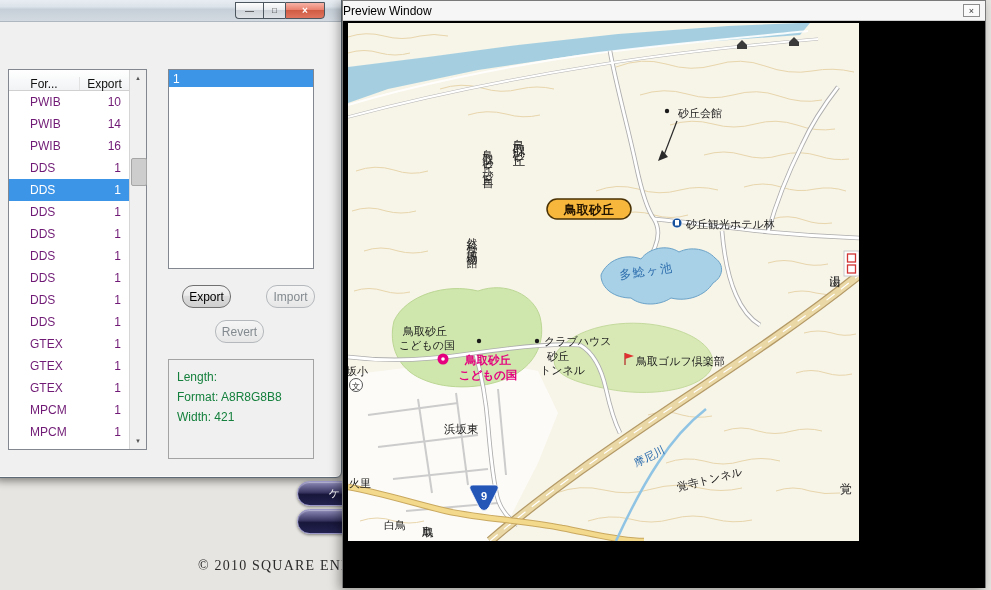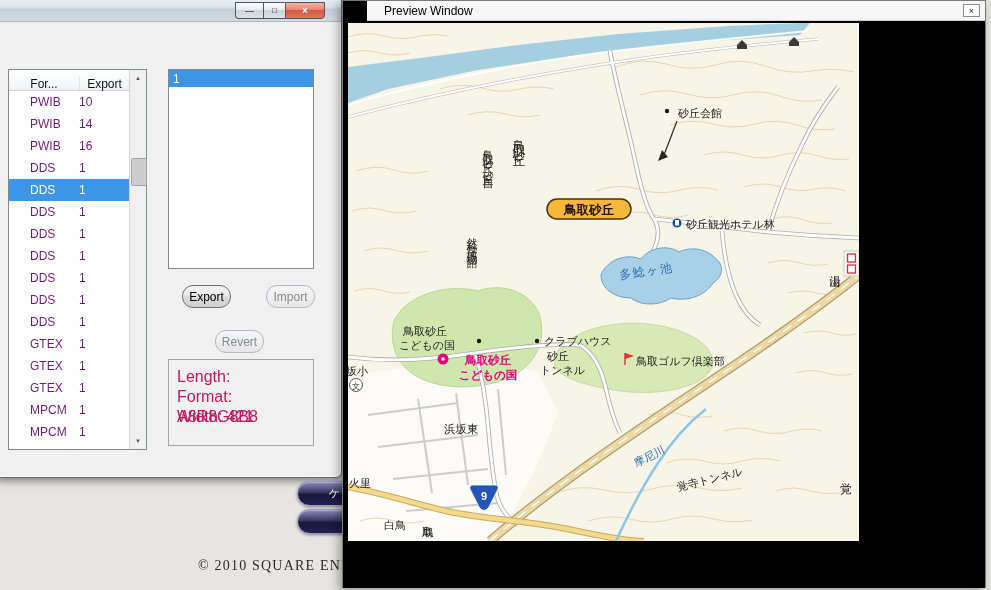--- a/index.html
+++ b/index.html
@@ -41,21 +41,21 @@
     background:#fff;border:1px solid #828790;display:flex;box-sizing:border-box;
   }
   .tcols{width:120px;}
   .thead{display:flex;height:20px;border-bottom:1px solid #d0d0d0;
     background:linear-gradient(#ffffff,#f1f3f5);font-size:12px;color:#111;}
   .th{display:flex;align-items:center;justify-content:center;box-sizing:border-box;margin-top:7px;}
   .th.c1{width:70px;}
   .th.c2{width:50px;border-left:1px solid #e2e2e2;}
   .trow{display:flex;height:22px;align-items:center;font-size:12px;color:#701a75;}
   .trow .fmt{width:70px;padding-left:21px;box-sizing:border-box;}
-  .trow .cnt{width:50px;text-align:left;padding-right:8px;box-sizing:border-box;}
+  .trow .cnt{width:50px;text-align:right;padding-right:8px;box-sizing:border-box;}
   .trow.sel{background:#3d95e8;color:#fff;}
   .vscroll{width:17px;border-left:1px solid #d5d5d5;background:#f0f0f0;position:relative;}
   .sbtn{position:absolute;left:0;width:16px;height:16px;display:flex;align-items:center;
     justify-content:center;font-size:6px;color:#555;}
   .sbtn.up{top:0;}
   .sbtn.down{bottom:0;}
   .sthumb{position:absolute;left:1px;top:88px;width:14px;height:26px;
     background:#cdcdcd;border:1px solid #a6a6a6;border-radius:2px;}
 
   
@@ -70,27 +70,27 @@
   .pushbtn{
     position:absolute;width:49px;height:23px;border:1px solid #707070;border-radius:11px;
     background:linear-gradient(#f2f2f2,#ebebeb 45%,#dddddd 46%,#cfcfcf);
     font-size:12px;color:#000;display:flex;align-items:center;justify-content:center;
     box-sizing:border-box;
   }
   .pushbtn.disabled{color:#838a8f;border-color:#b5b9bd;
     background:linear-gradient(#f5f5f5,#efefef 50%,#e6e6e6);}
   .btn-export{left:189px;top:290px;}
   .btn-import{left:273px;top:290px;}
-  .btn-revert{left:222px;top:325px;margin-top:10px;}
+  .btn-revert{left:222px;top:325px;}
 
   
   .infobox{
-    position:absolute;left:175px;top:364px;width:146px;height:87px;
+    position:absolute;left:175px;top:364px;width:146px;height:100px;
     border:1px solid #a3a3a3;background:#f0f0f0;box-sizing:border-box;
-    padding:7px 0 0 8px;font-size:16px;color:#be185d;
+    padding:7px 0 0 8px;font-size:12px;color:#15803d;
   }
   .infobox div{height:20px;line-height:20px;}
 
   
   .copyright{
     position:absolute;left:198px;top:558px;
     font-family:"Liberation Serif",serif;font-size:14px;letter-spacing:1.2px;color:#2b2b2b;
   }
   .pill{
     position:absolute;left:297px;width:62px;height:25px;border-radius:13px;
@@ -105,21 +105,21 @@
 
   
   .preview{
     position:absolute;left:342px;top:0;width:644px;height:588px;
     border:1px solid #7a7a7a;background:#000;box-sizing:border-box;
     box-shadow:-3px 3px 10px rgba(0,0,0,.35);
   }
   .ptitle{
     height:19px;background:#f6f6f6;border-bottom:1px solid #cfcfcf;
     display:flex;align-items:center;font-size:12px;color:#000;
-    padding-left:17px;position:relative;margin-left:24px;
+    padding-left:0;position:relative;
   }
   .pclose{
     position:absolute;right:5px;top:3px;width:17px;height:13px;
     background:#fbfbfb;border:1px solid #8d8d8d;display:flex;align-items:center;
     justify-content:center;font-size:9px;color:#333;box-sizing:border-box;
   }
   .pcontent{position:relative;width:642px;height:567px;background:#000;overflow:hidden;}
   #map{position:absolute;left:5px;top:2px;}
 
   

